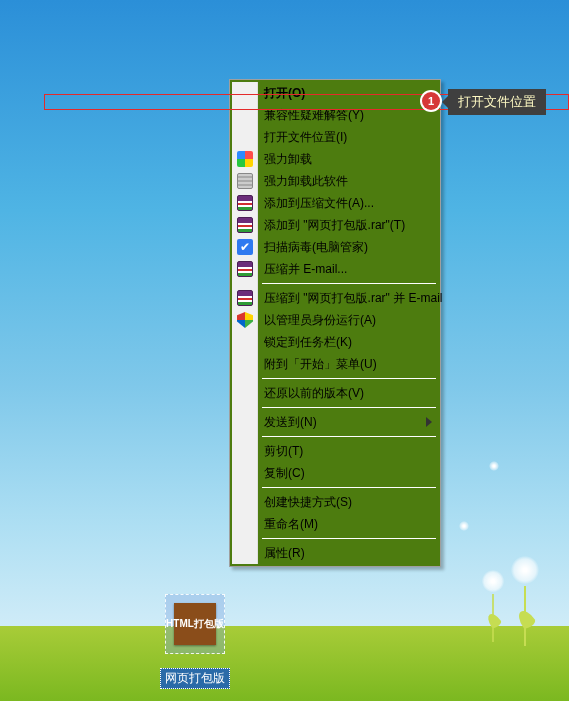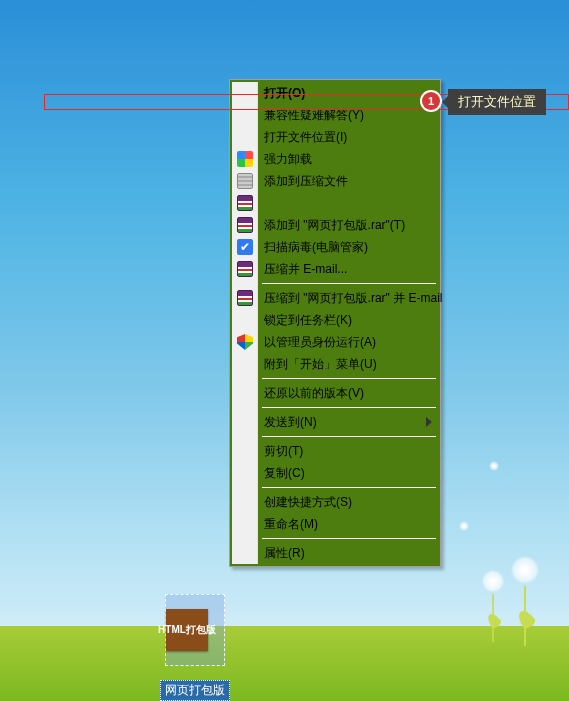--- a/index.html
+++ b/index.html
@@ -26,22 +26,22 @@
 .seed {
   position: absolute; width: 10px; height: 10px; border-radius: 50%; background: radial-gradient(circle,#fff 15%, rgba(255,255,255,.4) 55%, transparent 72%);
 }
 
 .desktop-icon {
   position: absolute; left: 158px; top: 594px; width: 74px;
   display: flex; flex-direction: column; align-items: center;
   color: #fff; text-align: center;
 }
 .desktop-icon .iconbox {
-  width: 60px; height: 72px;
-  display: flex; align-items: center; 
+  width: 60px; height: 60px;
+  display: flex; align-items: center; justify-content: center;
   border: 1px dashed rgba(255,255,255,.9);
   background: rgba(120,160,220,.35);
 }
 .desktop-icon .badge {
   width: 42px; height: 42px; background: #8a4d1a;
   display: flex; align-items: center; justify-content: center;
   color: #fff; font-size: 10px; font-weight: bold; white-space: nowrap;
   box-shadow: 0 1px 2px rgba(0,0,0,.4);
 }
 .desktop-icon .label {
@@ -162,24 +162,25 @@
   </div>
   <div class="menu-item">
     <span>打开文件位置(I)</span>
   </div>
   <div class="menu-item">
     <span class="ico ico-360"></span>
     <span>强力卸载</span>
   </div>
   <div class="menu-item">
     <span class="ico ico-trash"></span>
-    <span>添加到压缩文件</span>
-  </div>
-  <div class="menu-item">
-    <span class="ico ico-winrar"></span>
+    <span>强力卸载此软件</span>
+  </div>
+  <div class="menu-item">
+    <span class="ico ico-winrar"></span>
+    <span>添加到压缩文件(A)...</span>
   </div>
   <div class="menu-item">
     <span class="ico ico-winrar"></span>
     <span>添加到 "网页打包版.rar"(T)</span>
   </div>
   <div class="menu-item">
     <span class="ico ico-shield">✔</span>
     <span>扫描病毒(电脑管家)</span>
   </div>
   <div class="menu-item">
@@ -187,25 +188,25 @@
     <span>压缩并 E-mail...</span>
   </div>
 
   <div class="sep"></div>
 
   <div class="menu-item">
     <span class="ico ico-winrar"></span>
     <span>压缩到 "网页打包版.rar" 并 E-mail</span>
   </div>
   <div class="menu-item">
-    <span>锁定到任务栏(K)</span>
-  </div>
-  <div class="menu-item">
     <span class="ico ico-uac"></span>
     <span>以管理员身份运行(A)</span>
+  </div>
+  <div class="menu-item">
+    <span>锁定到任务栏(K)</span>
   </div>
   <div class="menu-item">
     <span>附到「开始」菜单(U)</span>
   </div>
 
   <div class="sep"></div>
 
   <div class="menu-item">
     <span>还原以前的版本(V)</span>
   </div>

